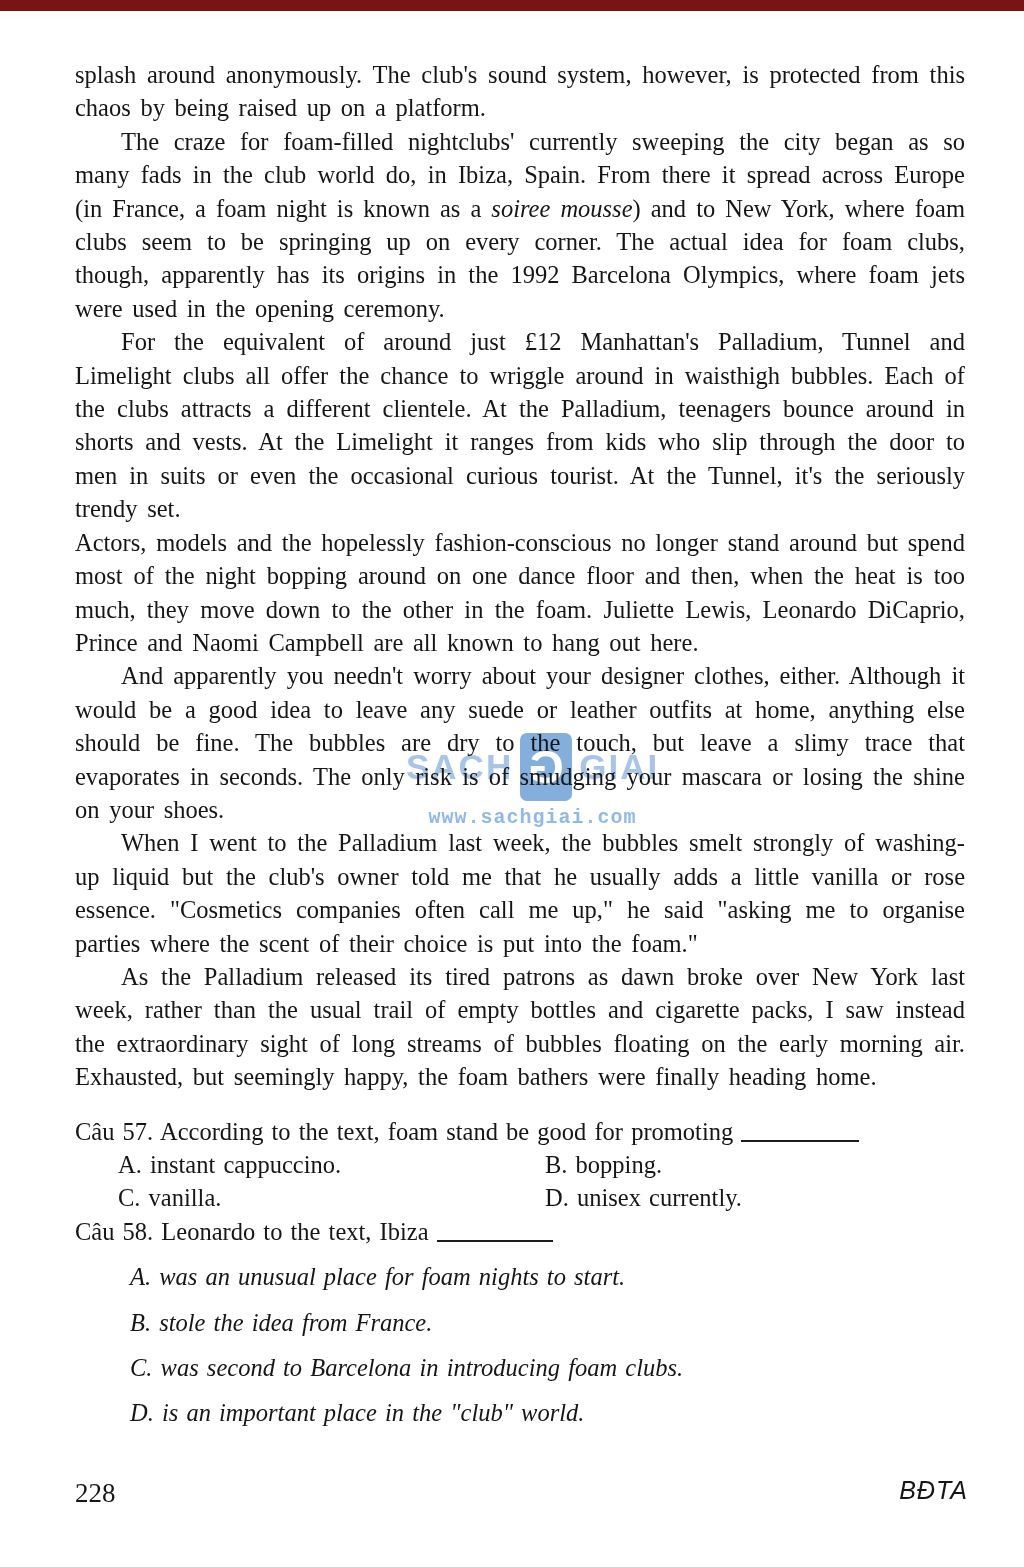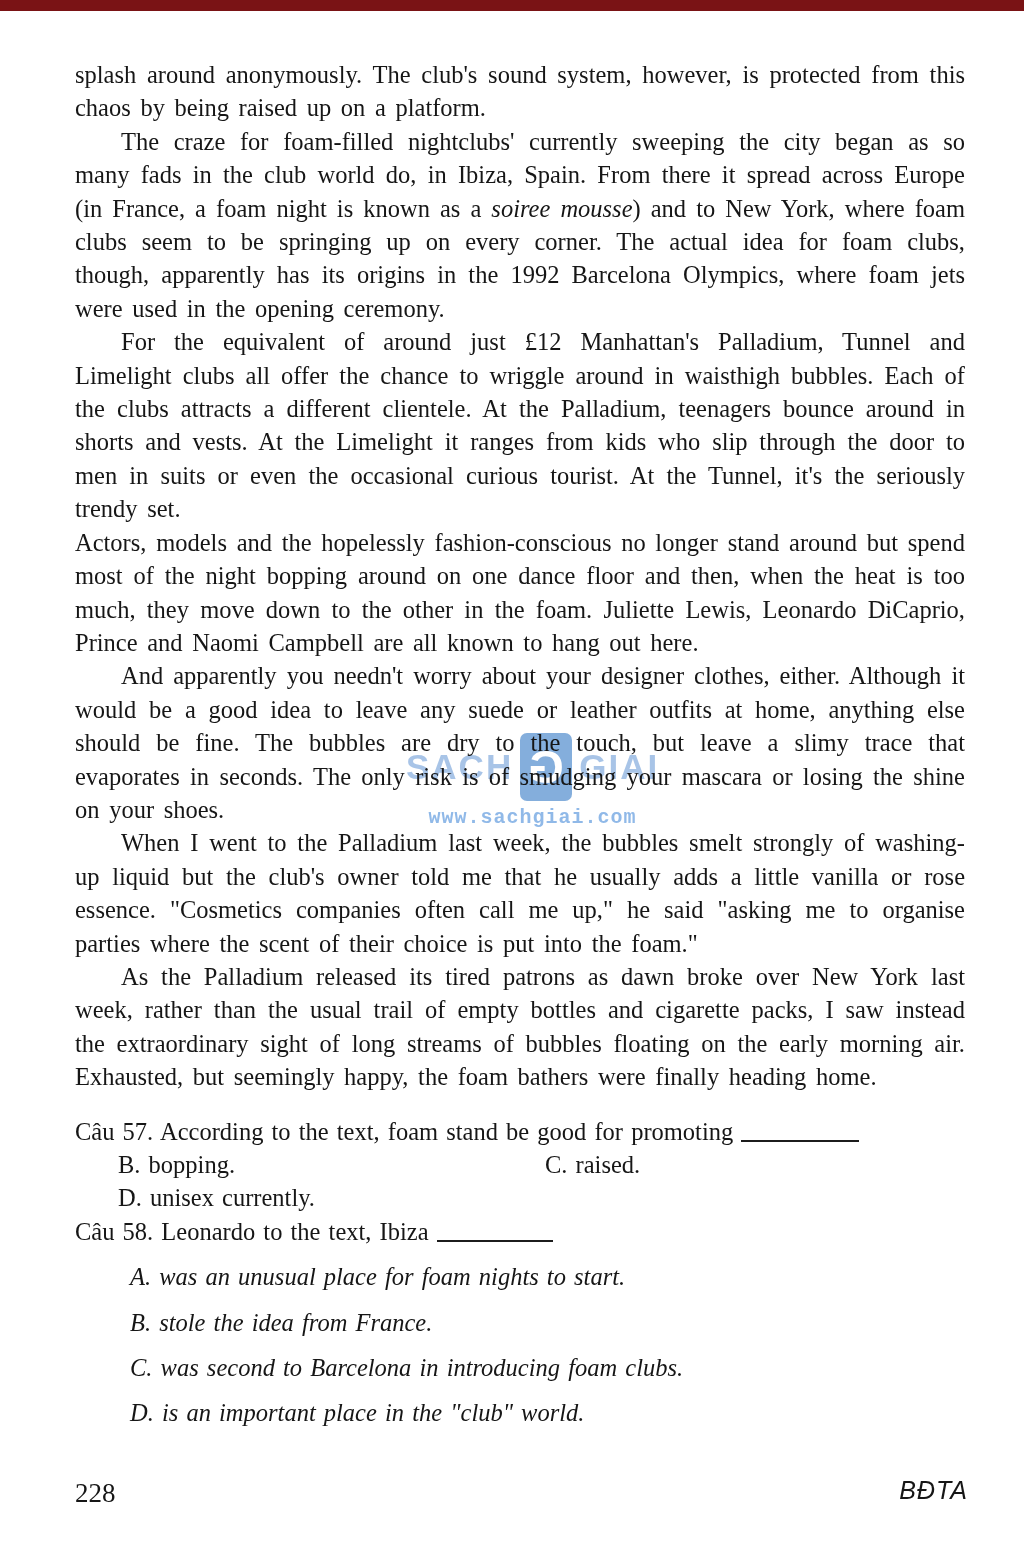--- a/index.html
+++ b/index.html
@@ -137,22 +137,23 @@
 
   <div class="questions">
 
     <div>
       <p class="q-stem">
         <span>Câu 57.</span>
         <span>According to the text, foam stand be good for promoting</span>
         <span class="blank blank-57"></span>
       </p>
       <div class="options-grid">
+        <div class="option">A. instant cappuccino.</div>
         <div class="option">B. bopping.</div>
-        <div class="option">C. raised.</div>
+        <div class="option">C. vanilla.</div>
         <div class="option">D. unisex currently.</div>
       </div>
     </div>
 
     <div>
       <p class="q-stem">
         <span>Câu 58.</span>
         <span>Leonardo to the text, Ibiza</span>
         <span class="blank blank-58"></span>
       </p>

